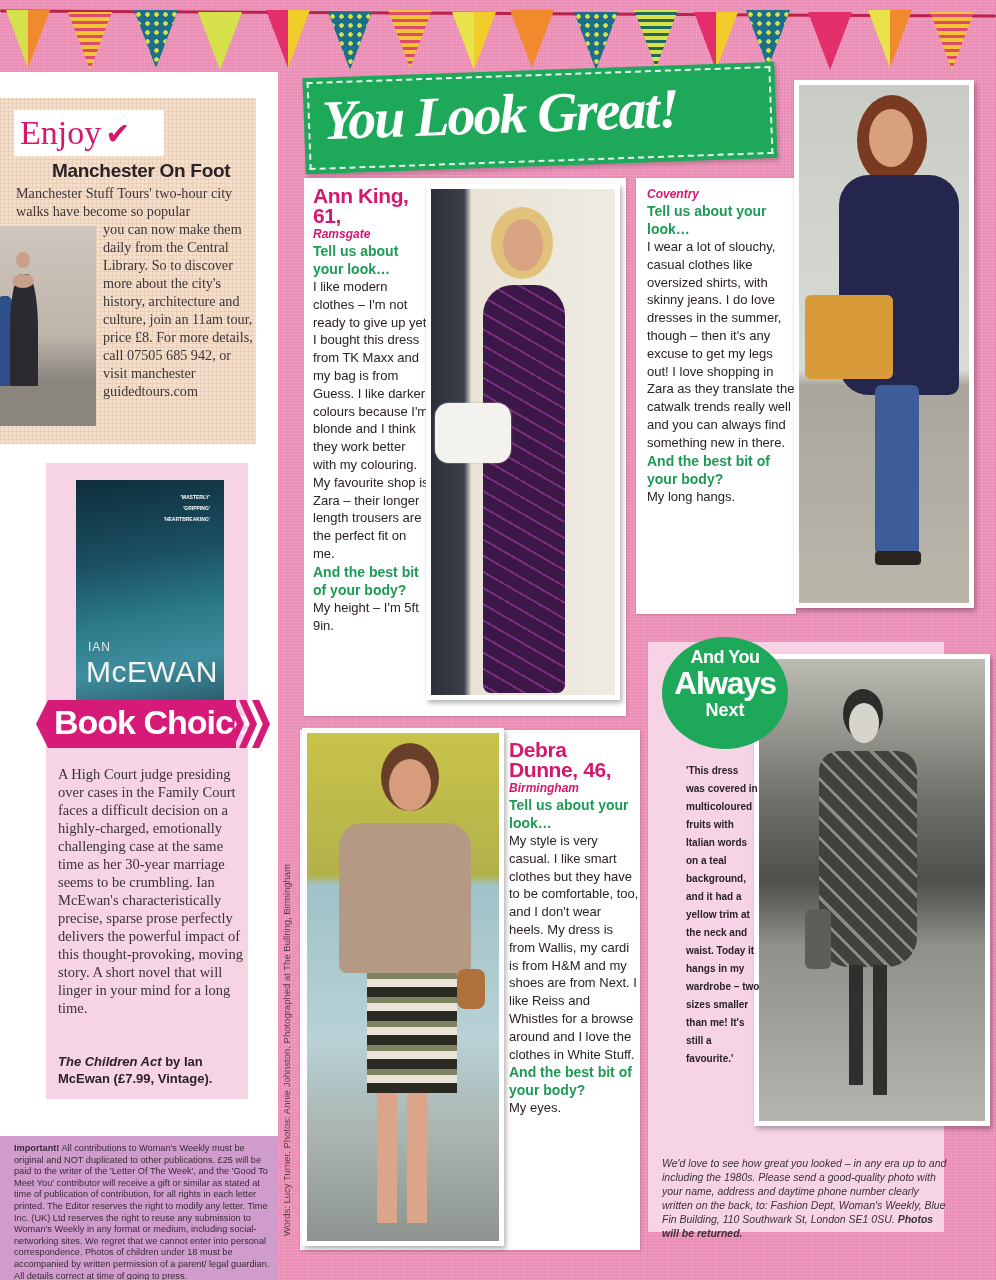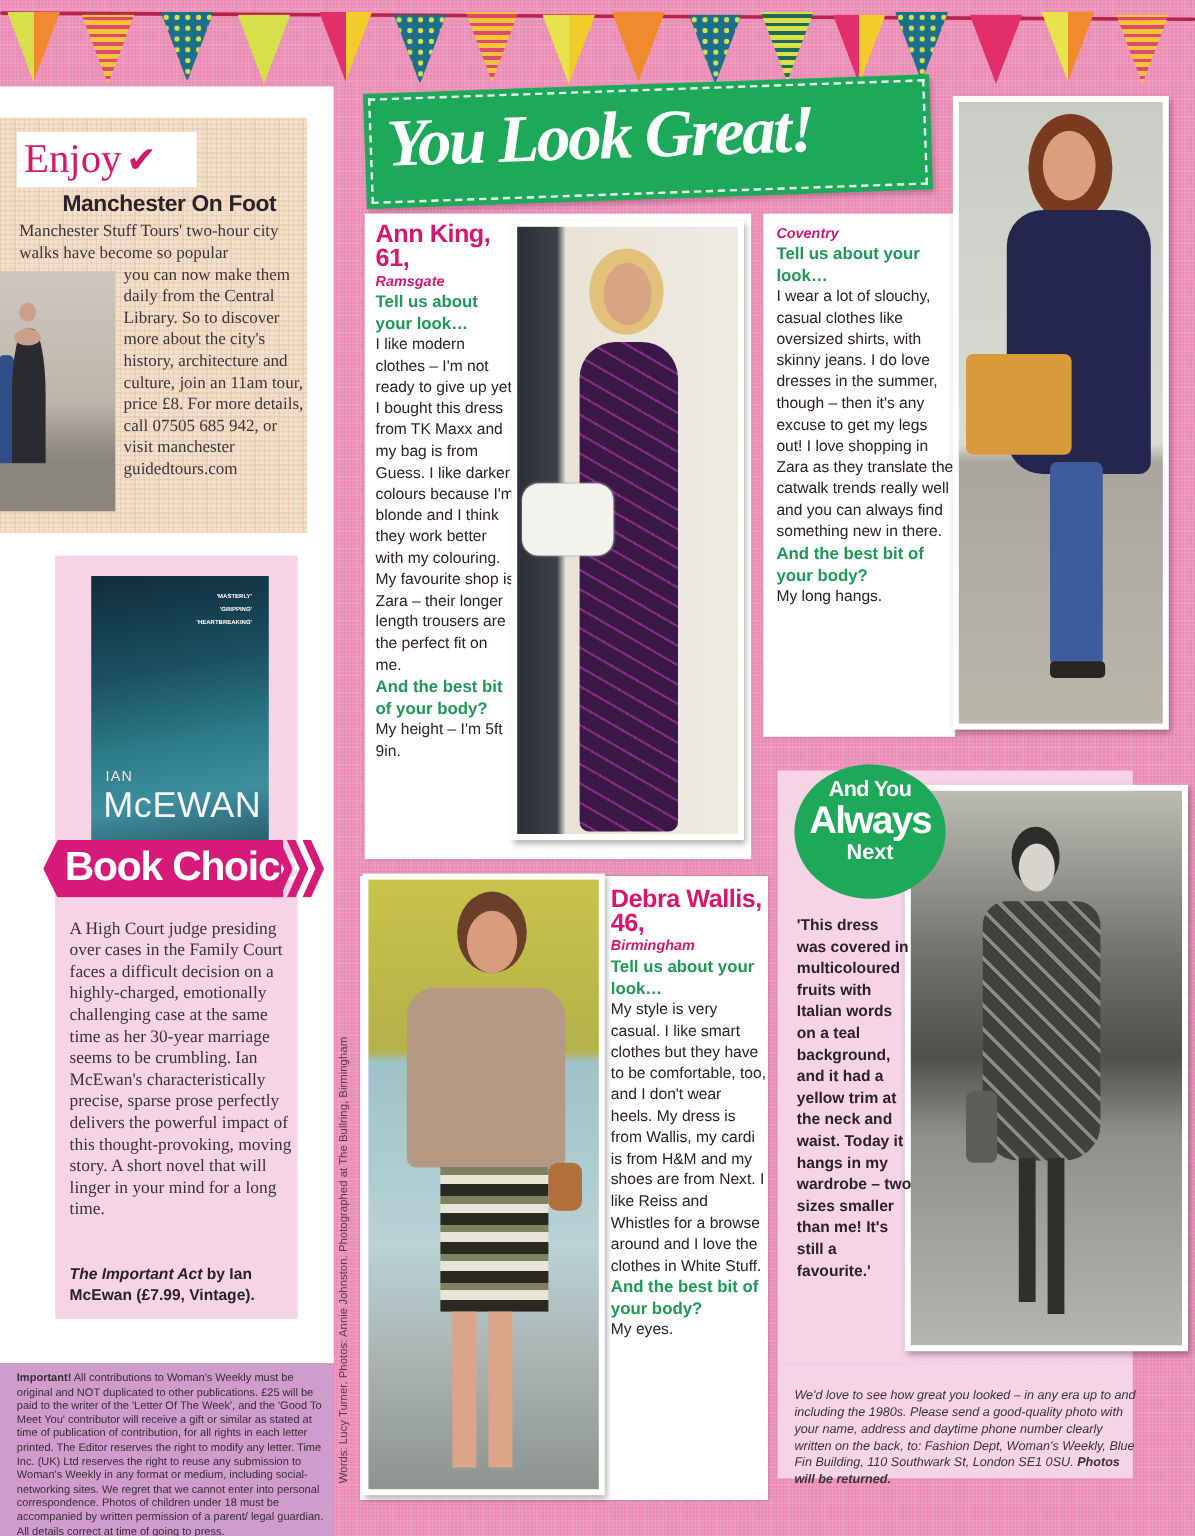--- a/index.html
+++ b/index.html
@@ -95,21 +95,21 @@
   .kerrie-frame { left: 794px; top: 80px; width: 180px; height: 528px; }
   
   .debra-panel { left: 300px; top: 730px; width: 340px; height: 520px; }
   .debra-text { left: 509px; top: 740px; width: 130px; }
   .debra-frame { left: 302px; top: 728px; width: 202px; height: 518px; }
   
   .sylvia-panel { left: 648px; top: 642px; width: 296px; height: 494px; background: #f7d3e6; }
   .sylvia-frame { left: 754px; top: 654px; width: 236px; height: 472px; }
   .sylvia-text { left: 664px; top: 762px; width: 96px; }
   .sylvia-name { font-size: 21px; font-weight: bold; color: #d6176e; line-height: 19px; }
-  .sylvia-quote { font-size: 13px; font-weight: bold; color: #2a2226; line-height: 18px; }
+  .sylvia-quote { font-size: 10px; font-weight: bold; color: #2a2226; line-height: 18px; margin-left: 22px; }
   .badge { left: 662px; top: 637px; width: 126px; height: 112px; border-radius: 50%; background: #1ea85a;
     color: #fff; text-align: center; font-weight: bold; padding-top: 10px; }
   .badge .l1 { font-size: 18px; line-height: 20px; display: block; letter-spacing: -0.5px; }
   .badge .l2 { font-size: 32px; line-height: 32px; display: block; letter-spacing: -1.5px; }
   .badge .l3 { font-size: 18px; line-height: 22px; display: block; }
   .contact { left: 662px; top: 1156px; width: 290px; font-size: 10.5px; font-style: italic; line-height: 14px; color: #3a3236; }
   .contact b { font-style: italic; }
   .contact-box { left: 648px; top: 1136px; width: 296px; height: 96px; background: #f7d3e6; }
 </style>
 </head>
@@ -165,21 +165,21 @@
   <div class="cover-last">McEWAN</div>
 </div>
 <div class="abs book-banner"></div>
 <div class="abs book-banner-label">Book Choice</div>
 <div class="abs chevrons">
   <div class="chev" style="left:0"></div>
   <div class="chev" style="left:13px"></div>
   <div class="chev" style="left:26px"></div>
 </div>
 <div class="abs book-text">A High Court judge presiding over cases in the Family Court faces a difficult decision on a highly-charged, emotionally challenging case at the same time as her 30-year marriage seems to be crumbling. Ian McEwan's characteristically precise, sparse prose perfectly delivers the powerful impact of this thought-provoking, moving story. A short novel that will linger in your mind for a long time.</div>
-<div class="abs book-credit"><i>The Important Act</i><span> by Ian McEwan (£7.99, Vintage).</span></div>
+<div class="abs book-credit"><i>The Children Act</i><span> by Ian McEwan (£7.99, Vintage).</span></div>
 
 <div class="abs disclaimer"></div>
 <div class="abs disc-scallop"></div>
 <div class="abs disc-text"><b>Important!</b><span> All contributions to Woman's Weekly must be original and NOT duplicated to other publications. £25 will be paid to the writer of the 'Letter Of The Week', and the 'Good To Meet You' contributor will receive a gift or similar as stated at time of publication of contribution, for all rights in each letter printed. The Editor reserves the right to modify any letter. Time Inc. (UK) Ltd reserves the right to reuse any submission to Woman's Weekly in any format or medium, including social-networking sites. We regret that we cannot enter into personal correspondence. Photos of children under 18 must be accompanied by written permission of a parent/ legal guardian. All details correct at time of going to press.</span></div>
 
 <div class="abs credit">Words: Lucy Turner. Photos: Annie Johnston. Photographed at The Bullring, Birmingham</div>
 
 <div class="abs title-banner"></div>
 <div class="abs title-text">You Look Great!</div>
 
@@ -226,21 +226,21 @@
     <div style="position:absolute;left:74px;top:10px;width:58px;height:68px;border-radius:50%;background:#6a3f2a;"></div>
     <div style="position:absolute;left:82px;top:26px;width:42px;height:52px;border-radius:50%;background:#d79c7c;"></div>
     <div style="position:absolute;left:32px;top:90px;width:132px;height:150px;border-radius:24px 24px 8px 8px;background:#b49a84;"></div>
     <div style="position:absolute;left:60px;top:240px;width:90px;height:120px;background:repeating-linear-gradient(0deg,#2a2a22 0 10px,#e8e4d8 10px 18px,#7d8260 18px 24px);"></div>
     <div style="position:absolute;left:150px;top:236px;width:28px;height:40px;border-radius:8px;background:#b0703a;"></div>
     <div style="position:absolute;left:70px;top:360px;width:20px;height:130px;background:#dba58a;"></div>
     <div style="position:absolute;left:100px;top:360px;width:20px;height:130px;background:#dba58a;"></div>
   </div>
 </div>
 <div class="abs debra-text">
-  <div class="name">Debra Wallis, 46,</div>
+  <div class="name">Debra Dunne, 46,</div>
   <div class="place">Birmingham</div>
   <div class="q">Tell us about your look…</div>
   <div class="a">My style is very casual. I like smart clothes but they have to be comfortable, too, and I don't wear heels. My dress is from Wallis, my cardi is from H&amp;M and my shoes are from Next. I like Reiss and Whistles for a browse around and I love the clothes in White Stuff.</div>
   <div class="q">And the best bit of your body?</div>
   <div class="a">My eyes.</div>
 </div>
 
 <div class="abs sylvia-panel"></div>
 <div class="abs photo-frame sylvia-frame">
   <div class="photo" style="background:linear-gradient(180deg,#bcbcb4 0%,#6f726b 30%,#4d504b 48%,#8e908a 62%,#b4b5ae 100%);">

